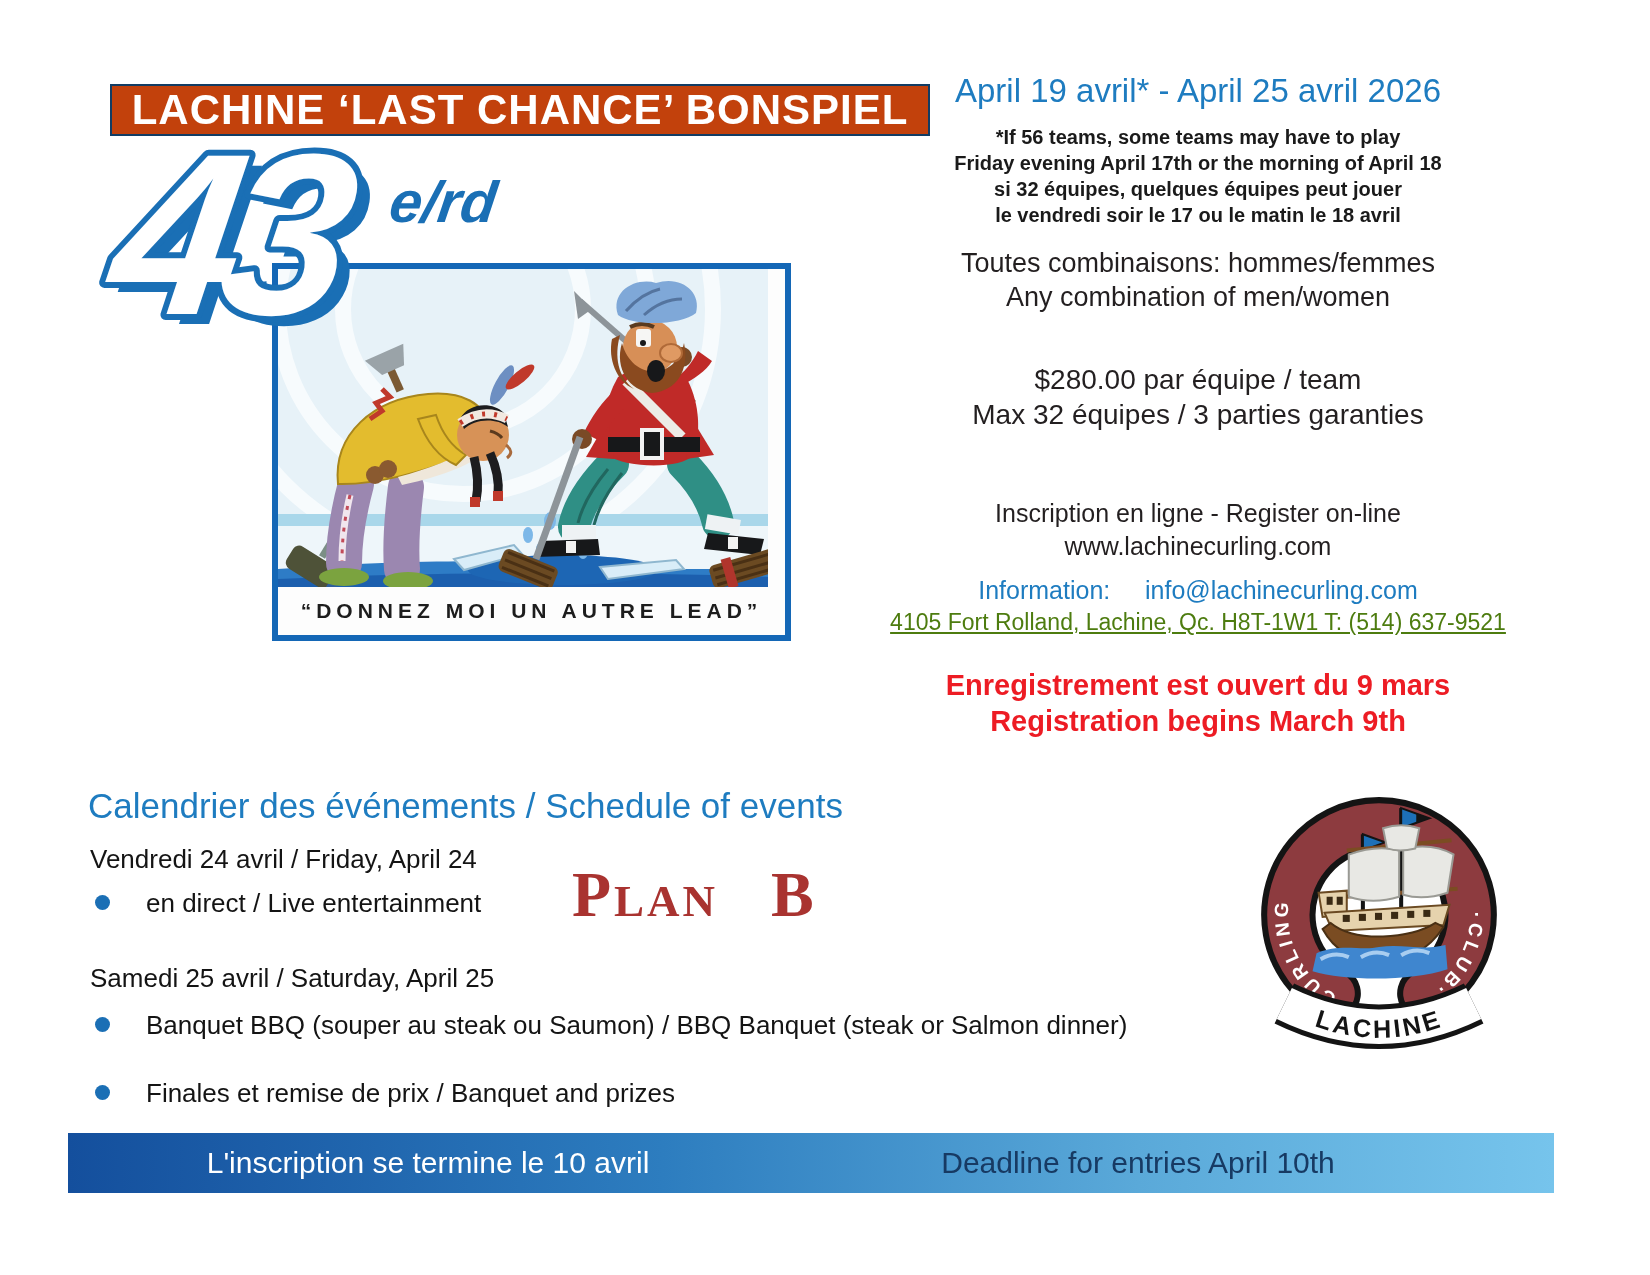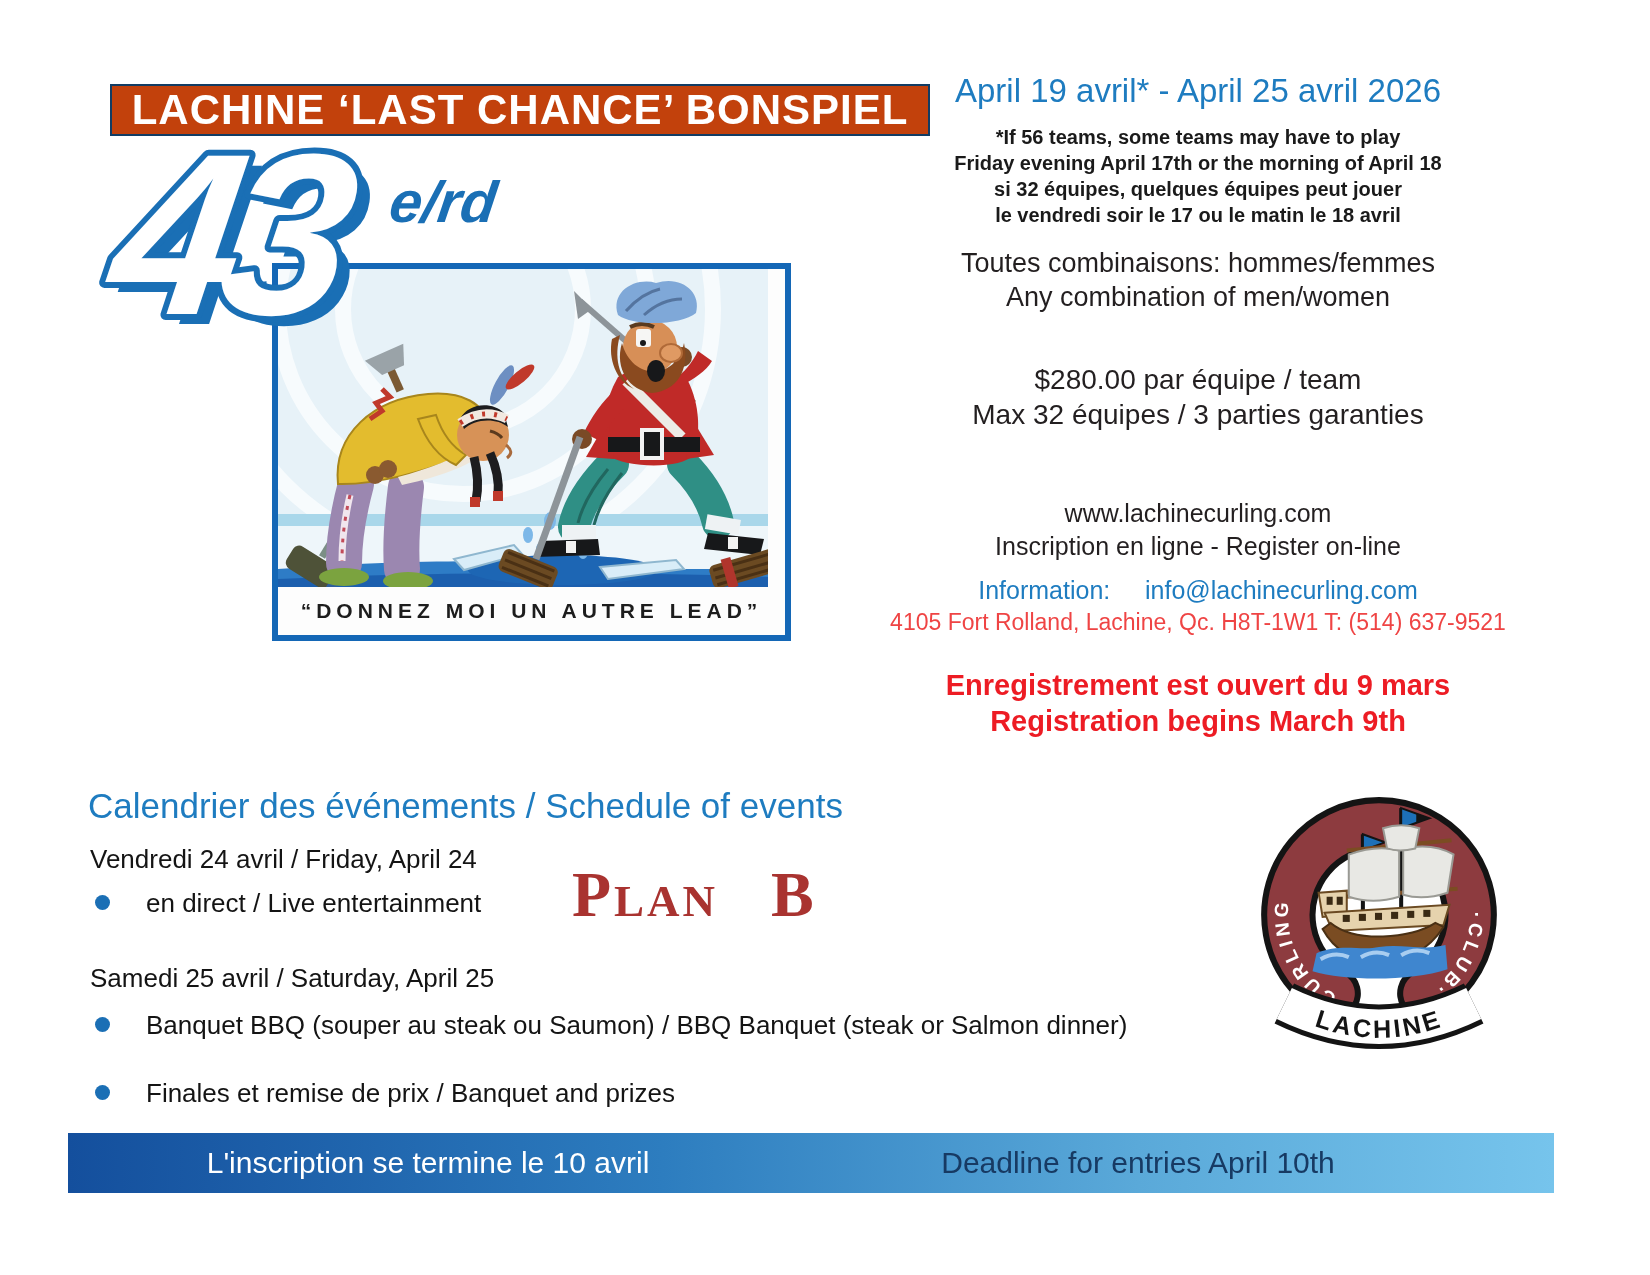--- a/index.html
+++ b/index.html
@@ -31,21 +31,21 @@
   
   .rcol{position:absolute;left:868px;top:0;width:660px;text-align:center;}
   .rcol > div{position:absolute;left:0;width:660px;}
   .dates-heading{top:72px;font-size:33px;color:#1e7cc0;}
   .note{top:124px;font-size:20px;font-weight:bold;line-height:26px;color:#1a1a1a;}
   .combos{top:246px;font-size:27px;line-height:34px;}
   .price{top:342px;font-size:28px;margin-top:22px;}
   .capacity{top:396px;font-size:28px;line-height:38px;}
   .register{top:497px;font-size:25px;line-height:33px;}
   .info{top:576px;font-size:25px;color:#1e7cc0;}
-  .address{top:609px;font-size:23px;color:#ef4444;white-space:nowrap;}
+  .address{top:609px;font-size:23px;color:#4d7c0f;white-space:nowrap;text-decoration:underline;}
   .rednote{top:667px;font-size:29px;font-weight:bold;color:#ed1c24;line-height:36px;}
 
   
   .sched-heading{position:absolute;left:88px;top:786px;font-size:35px;color:#1e7cc0;white-space:nowrap;}
   .day-title{position:absolute;font-size:26px;color:#141414;white-space:nowrap;}
   .friday-title{left:90px;top:844px;}
   .saturday-title{left:90px;top:963px;}
   .bullet-row{position:absolute;display:flex;align-items:flex-start;gap:36px;white-space:nowrap;}
   .bullet-row .dot{width:15px;height:15px;border-radius:50%;background:#1b6fb5;margin-top:7px;flex:0 0 auto;}
   .bullet-row .txt{font-size:26px;color:#141414;}
@@ -223,22 +223,22 @@
       <div>Any combination of men/women</div>
     </div>
 
     <div class="price">$280.00 par équipe / team</div>
 
     <div class="capacity">
       <div>Max 32 équipes / 3 parties garanties</div>
     </div>
 
     <div class="register">
+      <div>Inscription en ligne - Register on-line</div>
       <div>www.lachinecurling.com</div>
-      <div>Inscription en ligne - Register on-line</div>
     </div>
 
     <div class="info">
       <span>Information:</span>
       <span>&nbsp;&nbsp;&nbsp;</span>
       <span>info@lachinecurling.com</span>
     </div>
 
     <div class="address">4105 Fort Rolland, Lachine, Qc. H8T-1W1 T: (514) 637-9521</div>
 

